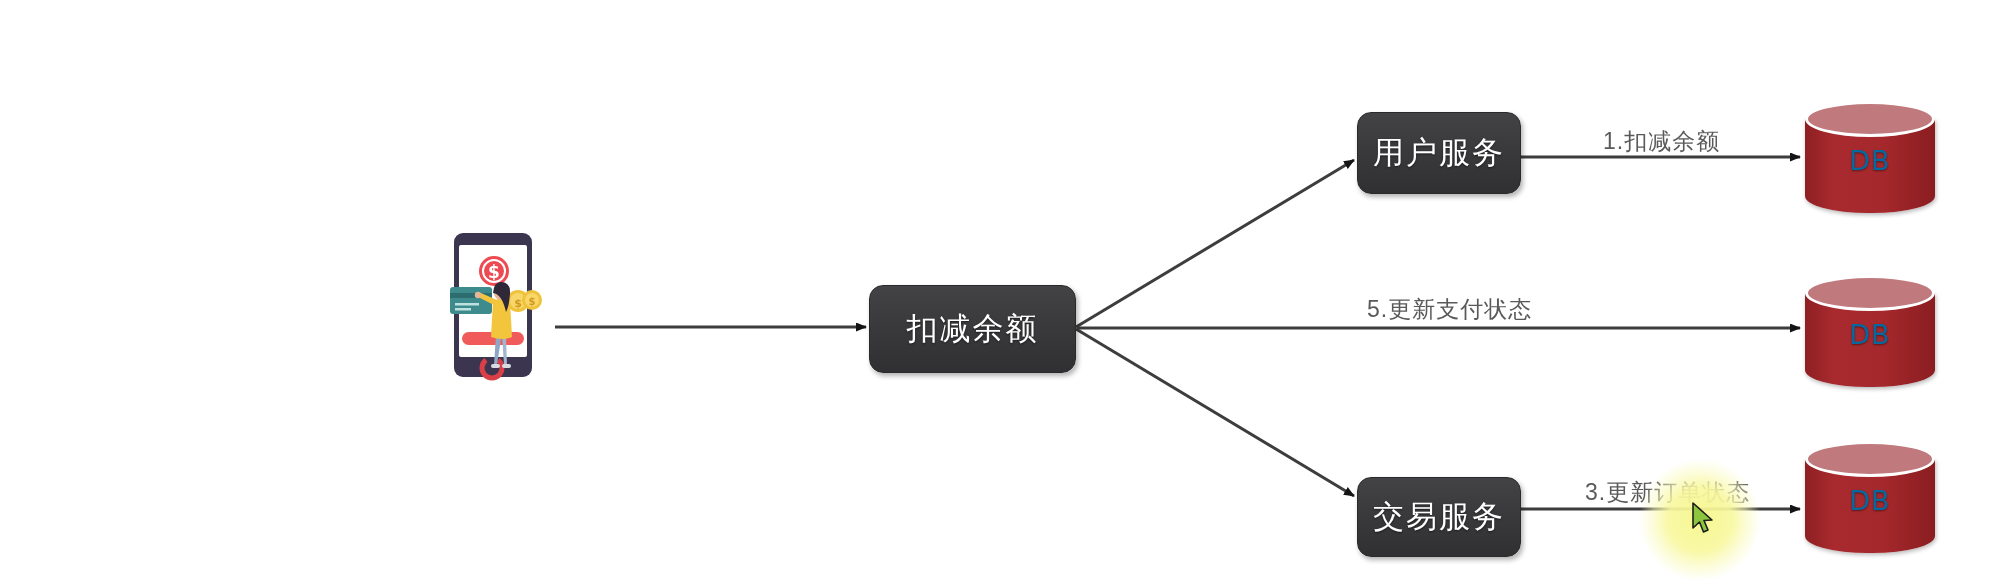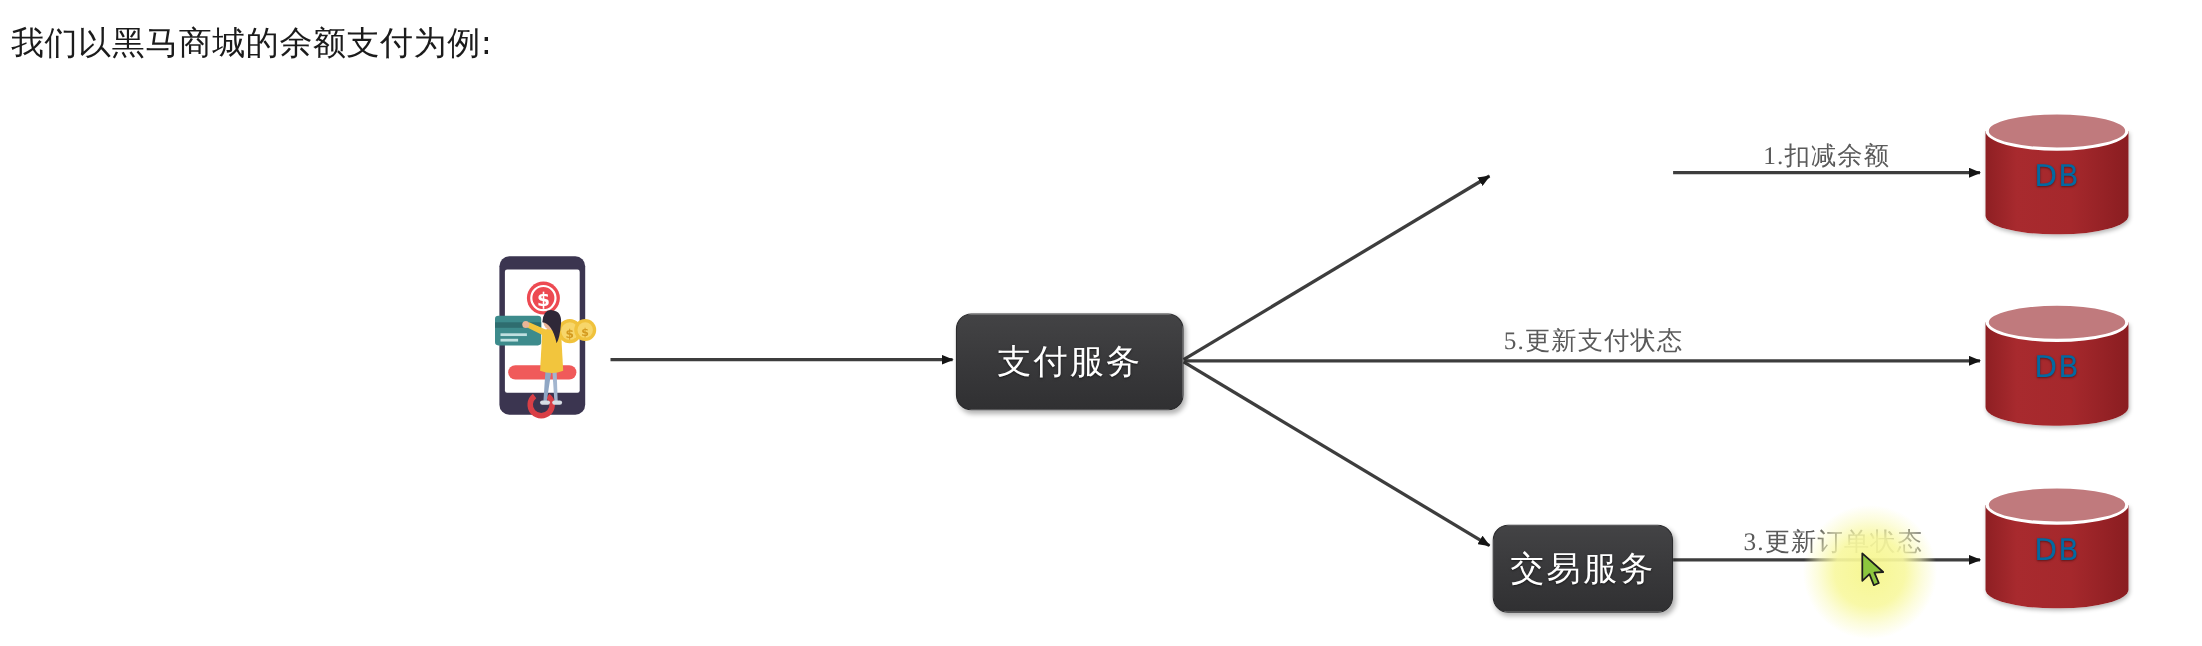--- a/index.html
+++ b/index.html
@@ -110,21 +110,21 @@
     text-shadow: 0 1px 2px rgba(0,0,0,0.45);
   }
 
   
   .edge-label {
     position: absolute;
     color: #5a5a5a;
     font-size: 23px;
     letter-spacing: 1px;
     white-space: nowrap;
-    font-family: Liberation Serif, serif;
+    font-family: Liberation Sans, sans-serif;
     text-align: center;
   }
   #edge-label-1 { left: 1603px; top: 126px; }
   #edge-label-2 { left: 1367px; top: 294px; }
   #edge-label-3 { left: 1585px; top: 477px; }
 
   
   #cursor-highlight {
     position: absolute;
     left: 1639px;
@@ -154,21 +154,20 @@
     top: 231px;
     width: 96px;
     height: 152px;
   }
 </style>
 </head>
 <body>
 
 <div id="canvas">
 
-  <div class="page-heading">我们以黑马商城的余额支付为例:</div>
 
   <svg id="diagram-svg" viewBox="0 0 2002 587">
     <defs>
       <marker id="arrowhead" markerWidth="11" markerHeight="9" refX="10" refY="4.5" orient="auto" markerUnits="userSpaceOnUse">
         <path d="M0,0 L11,4.5 L0,9 z" fill="#141414"></path>
       </marker>
     </defs>
 
     <line x1="555" y1="327" x2="866" y2="327" stroke="#3d3d3d" stroke-width="3" marker-end="url(#arrowhead)"></line>
 
@@ -216,23 +215,26 @@
     <path d="M45,70 q9,-5 17,0 l2,36 q-10,4 -21,0 z" fill="#f2c53d"></path>
 
     <path d="M46,74 L30,66 L33,62 L49,69 Z" fill="#f2c53d"></path>
     <circle cx="30" cy="64" r="3.2" fill="#e8b597"></circle>
 
     <circle cx="53" cy="62" r="7" fill="#e8b597"></circle>
     <path d="M45,62 q1,-12 9,-11 q9,1 8,12 q-1,13 -4,18 q-4,-18 -13,-19 z" fill="#2f2838"></path>
   </svg>
 
   <div class="service-node" id="node-payment">
-    <span class="node-label">支付服务</span>
-  </div>
-
+    <span class="node-label">扣减余额</span>
+  </div>
+
+  <div class="service-node" id="node-user">
+    <span class="node-label">用户服务</span>
+  </div>
 
   <div class="service-node" id="node-trade">
     <span class="node-label">交易服务</span>
   </div>
 
   <div class="db-node" id="db-user">
     <div class="db-body"></div>
     <div class="db-top"></div>
     <div class="db-label">DB</div>
   </div>

